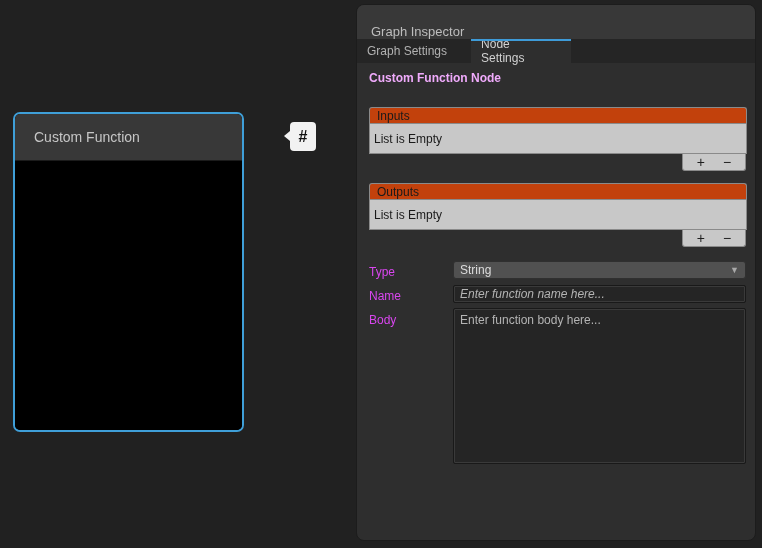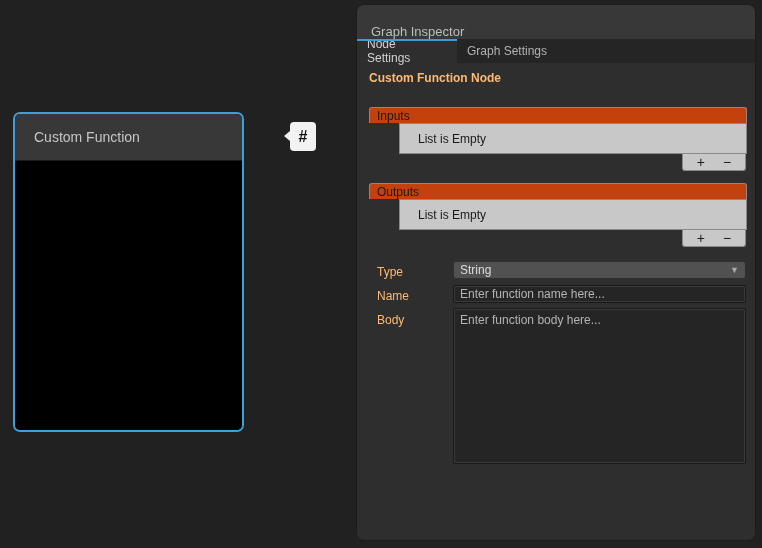--- a/index.html
+++ b/index.html
@@ -99,21 +99,21 @@
     left: 0; right: 0; top: 0;
     height: 2px;
     background: #3e9bd8;
   }
 
   .section-heading {
     position: absolute;
     left: 12px; top: 66px;
     font-size: 12px;
     font-weight: bold;
-    color: #fdba74;
+    color: #f0abfc;
   }
 
   
   .rlist {
     position: absolute;
     left: 12px;
     width: 378px;
   }
   .rlist-header {
     height: 16px;
@@ -126,22 +126,21 @@
     display: flex; align-items: center;
     padding-left: 7px;
   }
   .rlist-row {
     height: 31px;
     background: #c8c8c8;
     border: 1px solid #8a8a8a;
     color: #1a1a1a;
     font-size: 12px;
     display: flex; align-items: center;
-    padding-left: 18px;
-    margin-left: 30px;
+    padding-left: 4px;
   }
   .rlist-footer {
     margin-left: auto;
     width: 64px; height: 17px;
     background: #c8c8c8;
     border: 1px solid #8a8a8a;
     border-top: none;
     border-radius: 0 0 3px 3px;
     margin-right: 1px;
     display: flex; align-items: center; justify-content: center;
@@ -155,23 +154,23 @@
     font-family: "Liberation Sans", sans-serif;
     cursor: default;
     padding: 0 2px;
   }
   .inputs-list  { top: 102px; }
   .outputs-list { top: 178px; }
 
   
   .prop-label {
     position: absolute;
-    left: 20px;
-    font-size: 12px;
-    color: #fdba74;
+    left: 12px;
+    font-size: 12px;
+    color: #d946ef;
   }
   .lbl-type { top: 260px; }
   .lbl-name { top: 284px; }
   .lbl-body { top: 308px; }
 
   .dropdown {
     position: absolute;
     left: 96px; top: 256px;
     width: 293px; height: 18px;
     background: #515151;
@@ -196,21 +195,21 @@
     background: #252525;
     border: 1px solid #191919;
     box-shadow: 0 0 0 1px #3a3a3a inset;
     border-radius: 2px;
     color: #d2d2d2;
     font-size: 12px;
     font-family: "Liberation Sans", sans-serif;
     padding: 1px 6px;
     outline: none;
   }
-  .text-field { top: 280px; height: 18px; }
+  .text-field { top: 280px; height: 18px; font-style: italic; }
   .text-area  { top: 303px; height: 156px; resize: none; padding-top: 4px; }
   .text-field::placeholder, .text-area::placeholder {
     color: #b4b4b4; opacity: 1;
   }
 </style>
 </head>
 <body>
 
 <div class="canvas">
 
@@ -228,25 +227,25 @@
 
 </div>
 
 <div class="inspector">
 
   <div class="insp-header">
     <span>Graph Inspector</span>
   </div>
 
   <div class="tabbar">
+    <div class="tab">
+      <span>Graph Settings</span>
+    </div>
     <div class="tab active">
       <span>Node Settings</span>
-    </div>
-    <div class="tab">
-      <span>Graph Settings</span>
     </div>
   </div>
 
   <div class="section-heading">Custom Function Node</div>
 
   <div class="rlist inputs-list">
     <div class="rlist-header">
       <span>Inputs</span>
     </div>
     <div class="rlist-row">

